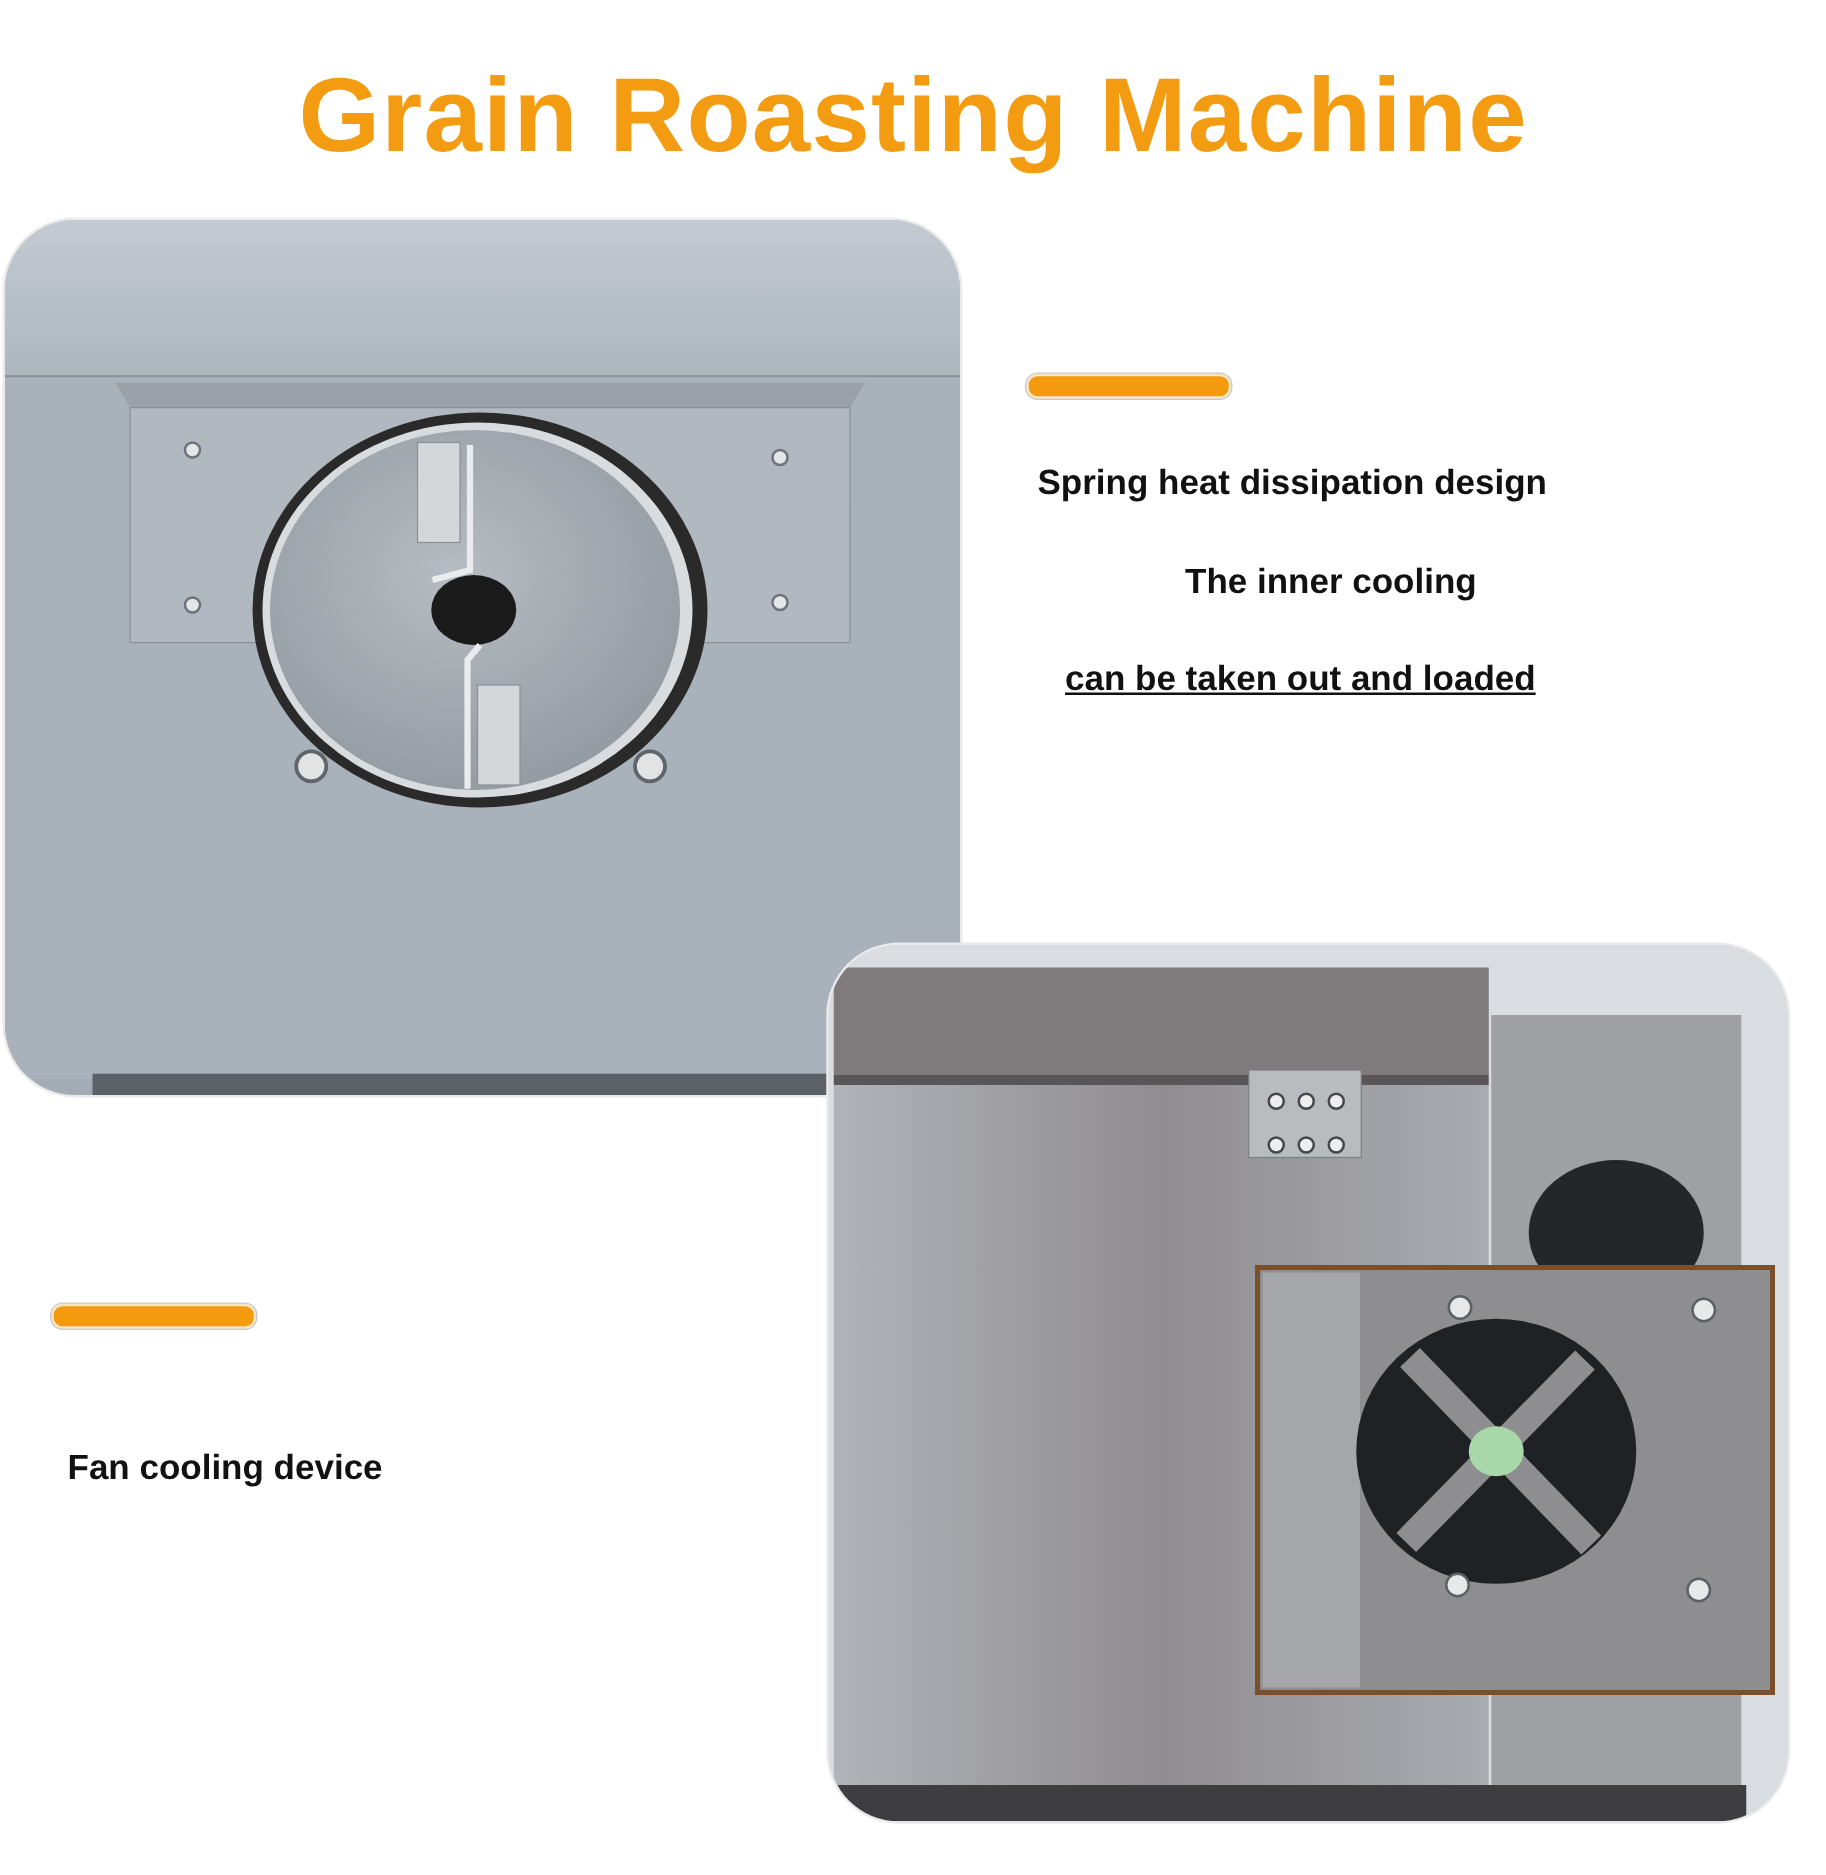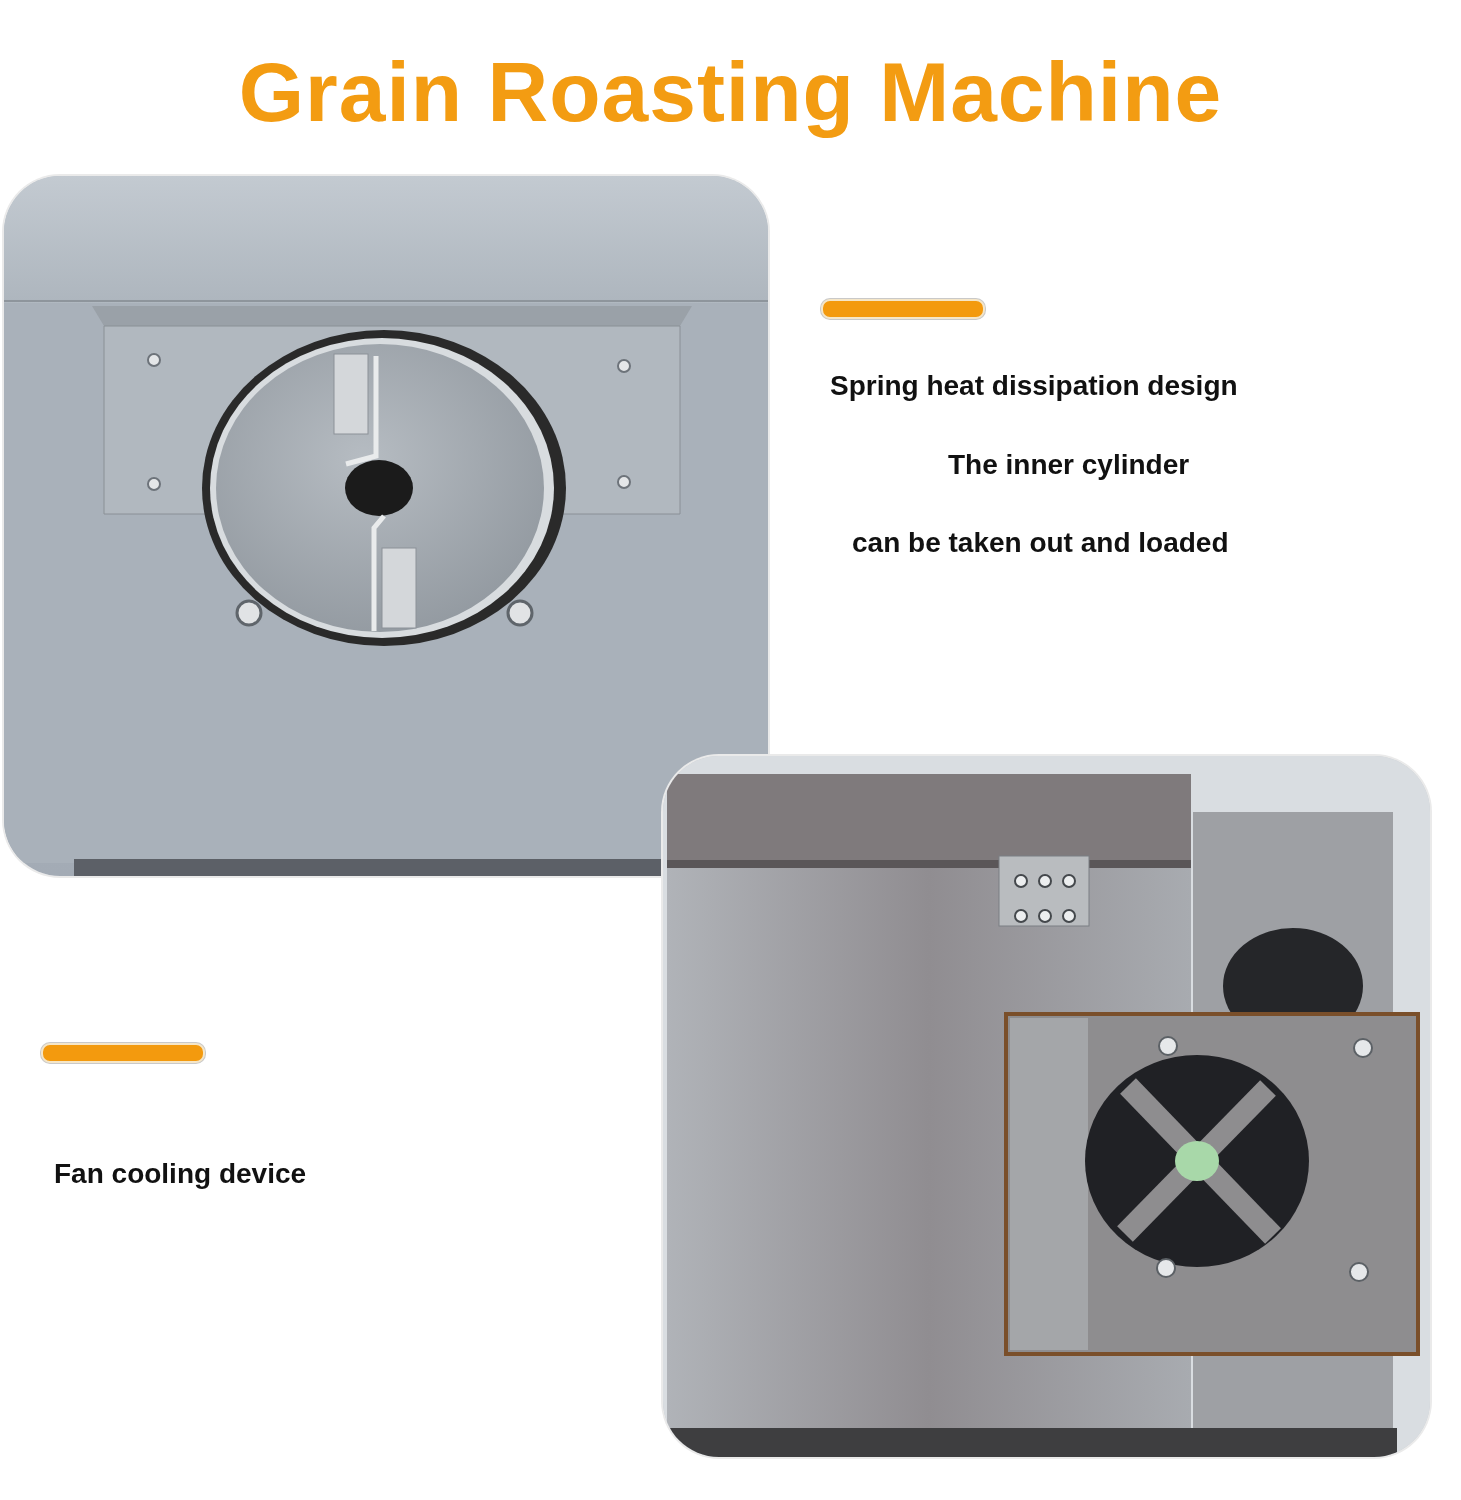--- a/index.html
+++ b/index.html
@@ -22,21 +22,21 @@
     .bar {
       position: absolute; height: 16px; border-radius: 9px;
       background: #f39a0e; border: 2px solid #f5e6c8;
       box-shadow: 0 0 0 1px #c9c9c9;
     }
     .bar-1 { left: 821px; top: 299px; width: 160px; }
     .bar-2 { left: 41px; top: 1043px; width: 160px; }
     .caption { position: absolute; font-weight: bold; font-size: 28px; color: #111; white-space: nowrap; }
     .cap-1 { left: 830px; top: 370px; }
     .cap-2 { left: 948px; top: 449px; }
-    .cap-3 { left: 852px; top: 527px; }
+    .cap-3 { left: 852px; top: 527px; text-decoration: underline; }
     .cap-4 { left: 54px; top: 1158px; text-align: right; }
     svg { display: block; }
   </style>
 </head>
 <body>
 
 <div class="title">Grain Roasting Machine</div>
 
 <div class="photo photo-1">
   <svg width="764" height="700" viewBox="0 0 764 700">
@@ -117,17 +117,17 @@
           <circle cx="700" cy="292" r="9"></circle>
         <circle cx="503" cy="512" r="9"></circle>
           <circle cx="696" cy="516" r="9"></circle>
       </g>
     </g>
   </svg>
 </div>
 
 <div class="bar bar-1"></div>
 <div class="caption cap-1">Spring heat dissipation design</div>
-<div class="caption cap-2">The inner cylinder</div>
+<div class="caption cap-2">The inner cooling</div>
 <div class="caption cap-3">can be taken out and loaded</div>
 
 <div class="bar bar-2"></div>
 <div class="caption cap-4">Fan cooling device</div>
 
 </body></html>

